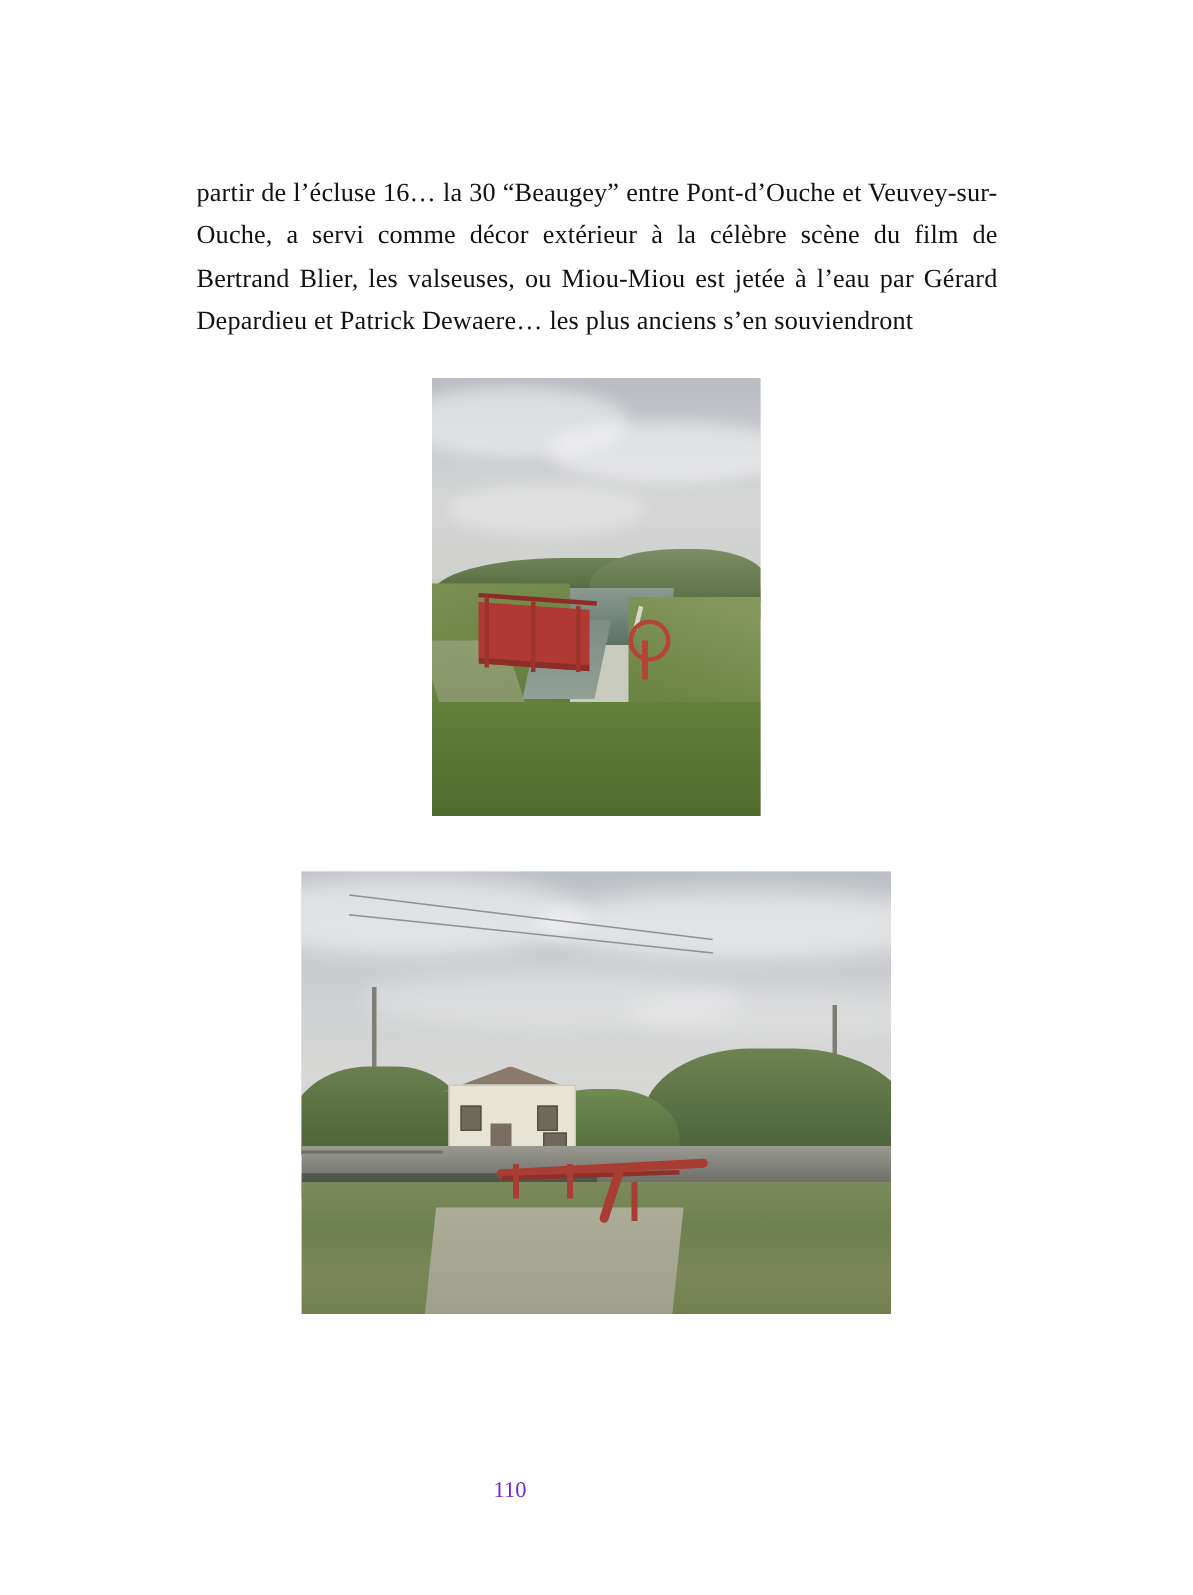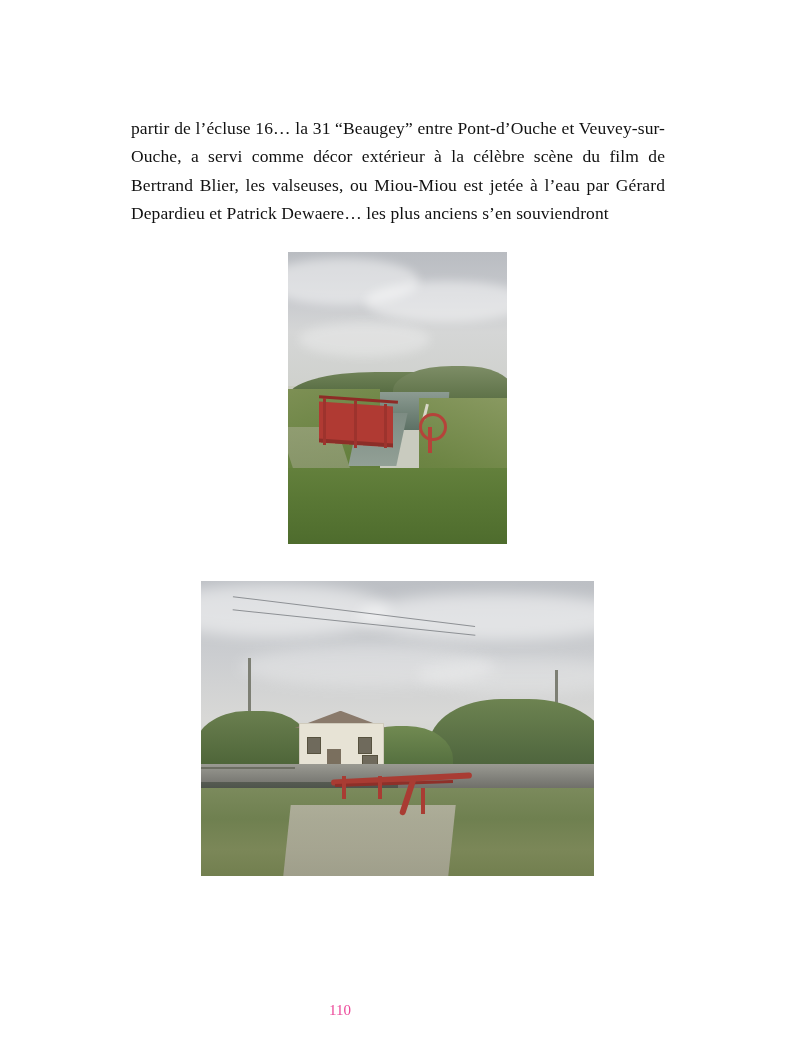--- a/index.html
+++ b/index.html
@@ -45,22 +45,21 @@
     width: 393px;
     height: 295px;
   }
   .page-number {
     position: absolute;
     left: 0;
     top: 986px;
     width: 680px;
     text-align: center;
     font-size: 15px;
-    color: #ec4899;
-    margin-top: 16px;
+    color: #6d28d9;
   }
 
   
   .p1-sky {
     position: absolute; left: 0; top: 0; width: 100%; height: 46%;
     background: linear-gradient(180deg,#b9bcc1 0%, #c8cace 35%, #d5d6d6 60%, #cfd1cd 100%);
   }
   .p1-cloud {
     position: absolute; border-radius: 50%;
     background: rgba(255,255,255,0.45); filter: blur(5px);
@@ -211,21 +210,21 @@
   .p2-fence {
     position: absolute; left: 0; top: 63%; width: 24%; height: 4%;
     border-top: 2px solid #6c6e62;
   }
 </style>
 </head>
 <body>
 
 <div class="page">
 
-  <p class="body-text">partir de l’écluse 16… la 31 “Beaugey” entre Pont-d’Ouche et Veuvey-sur-Ouche, a servi comme décor extérieur à la célèbre scène du film de Bertrand Blier, les valseuses, ou Miou-Miou est jetée à l’eau par Gérard Depardieu et Patrick Dewaere… les plus anciens s’en souviendront</p>
+  <p class="body-text">partir de l’écluse 16… la 30 “Beaugey” entre Pont-d’Ouche et Veuvey-sur-Ouche, a servi comme décor extérieur à la célèbre scène du film de Bertrand Blier, les valseuses, ou Miou-Miou est jetée à l’eau par Gérard Depardieu et Patrick Dewaere… les plus anciens s’en souviendront</p>
 
   <div class="figure figure-1">
     <div class="p1-sky"></div>
     <div class="p1-cloud" style="left:-10%;top:2%;width:70%;height:16%;"></div>
     <div class="p1-cloud" style="left:35%;top:10%;width:75%;height:14%;"></div>
     <div class="p1-cloud" style="left:5%;top:24%;width:60%;height:12%;opacity:.6;"></div>
     <div class="p1-hill"></div>
     <div class="p1-treeline"></div>
     <div class="p1-treeline2"></div>
     <div class="p1-water"></div>

